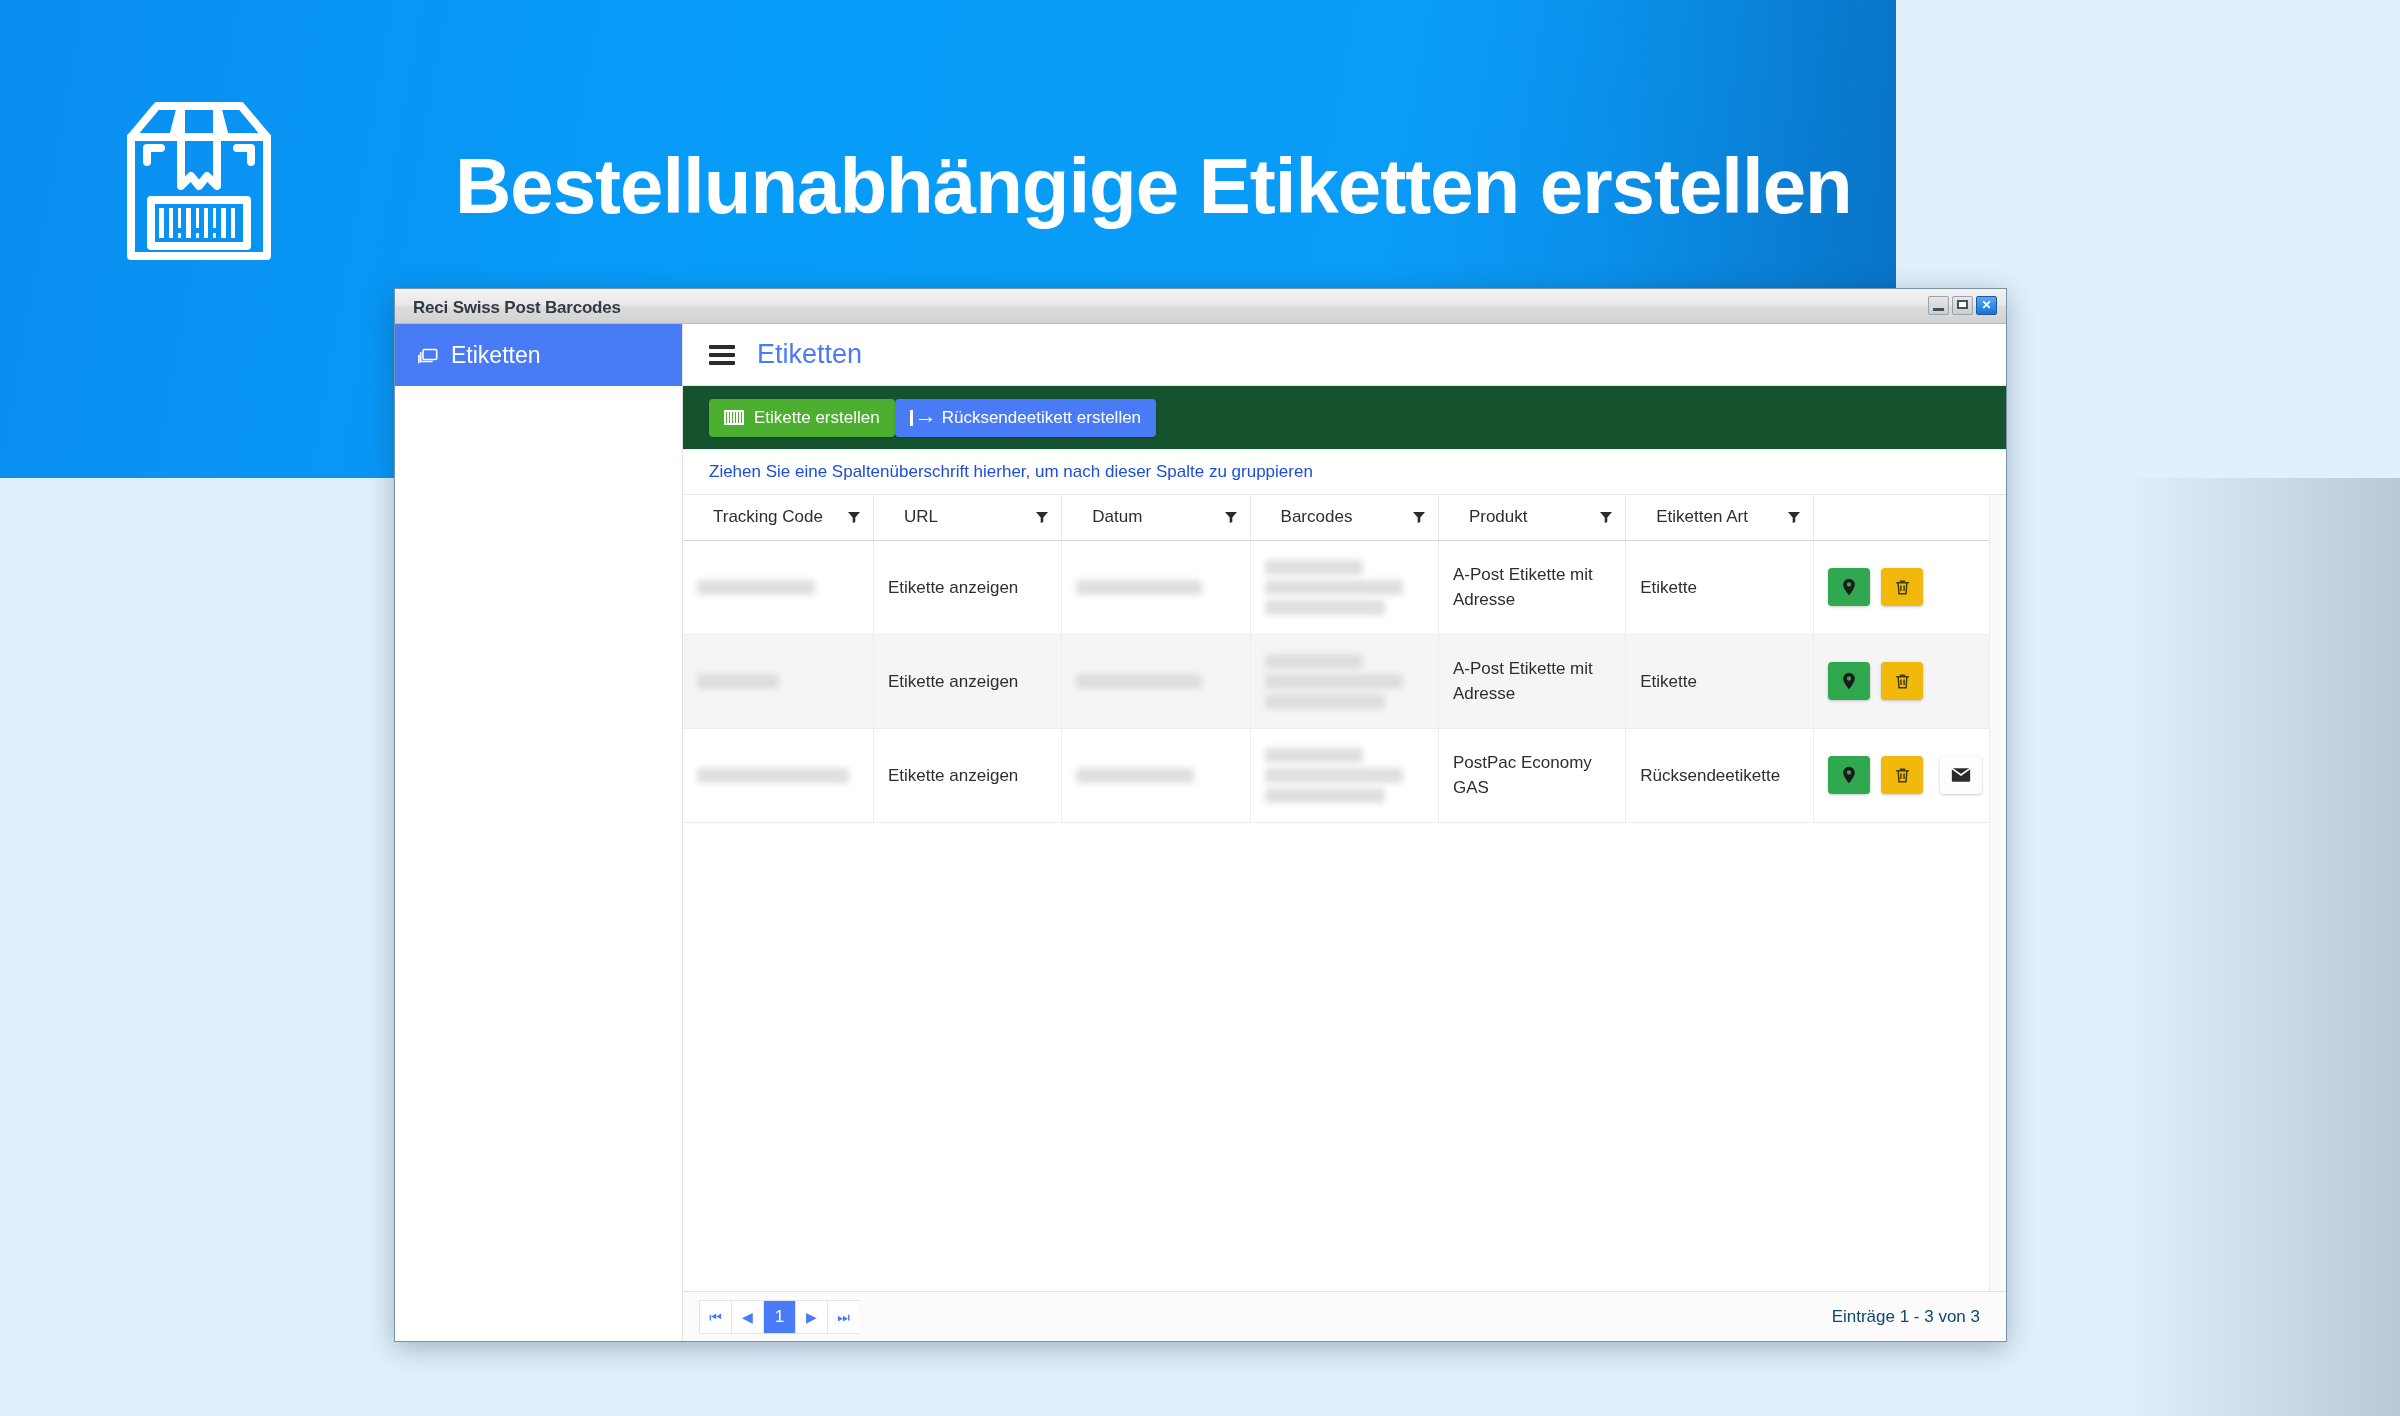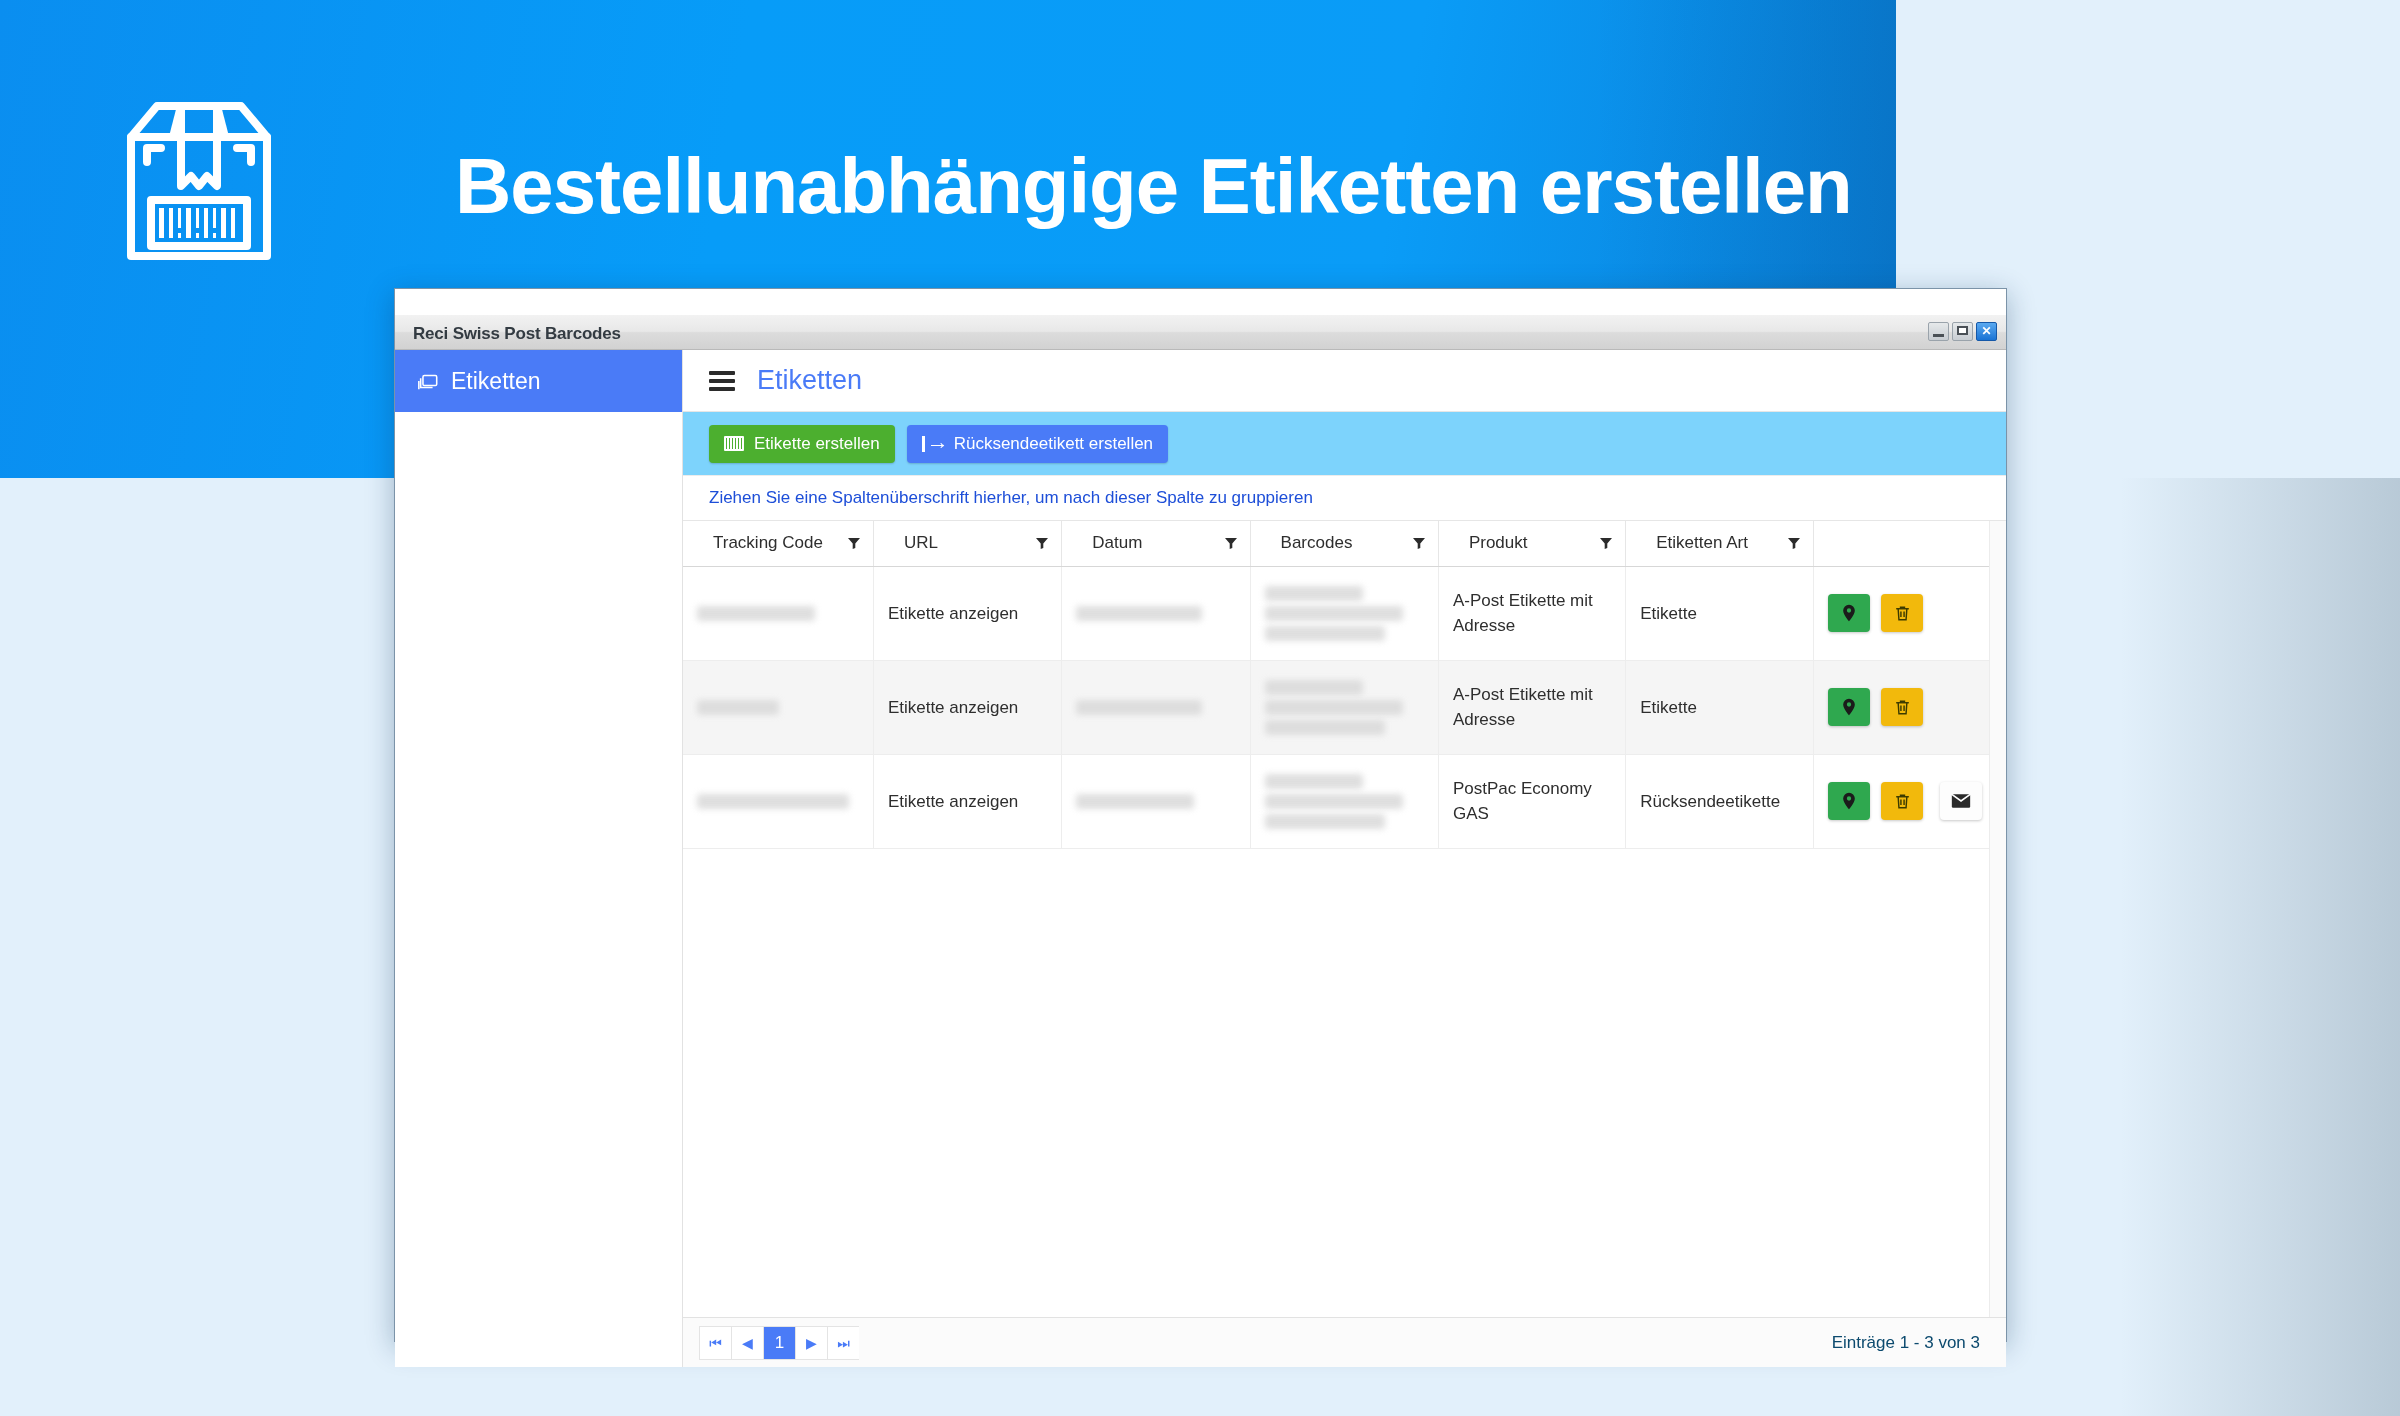--- a/index.html
+++ b/index.html
@@ -71,21 +71,20 @@
     background: #ffffff;
     border: 1px solid #7b93a8;
     box-shadow: 0 6px 26px rgba(10,50,90,0.32);
   }
 
   #titlebar {
     position: relative;
     height: 35px;
     background: linear-gradient(180deg, #f2f2f2 0%, #e8e8e8 48%, #dcdcdc 52%, #d2d2d2 100%);
     border-bottom: 1px solid #b9b9b9;
-    margin-top: 26px;
   }
   #titlebar-text {
     position: absolute;
     left: 18px; top: 9px;
     font-size: 17px;
     font-weight: bold;
     color: #333b42;
     letter-spacing: -0.2px;
   }
   .win-btn {
@@ -191,26 +190,26 @@
     border-radius: 1px;
   }
   #content-title {
     font-size: 27px;
     color: #4a7bf7;
   }
 
   #toolbar {
     position: relative;
     height: 64px;
-    background: #7dd3fc;
+    background: #14532d;
     border-bottom: 1px solid #ececec;
     display: flex;
     align-items: center;
     padding-left: 26px;
-    gap: 12px;
+    gap: 0;
   }
   .tb-btn {
     display: inline-flex;
     align-items: center;
     gap: 10px;
     height: 38px;
     padding: 0 15px;
     border: none;
     border-radius: 4px;
     font-size: 17px;

